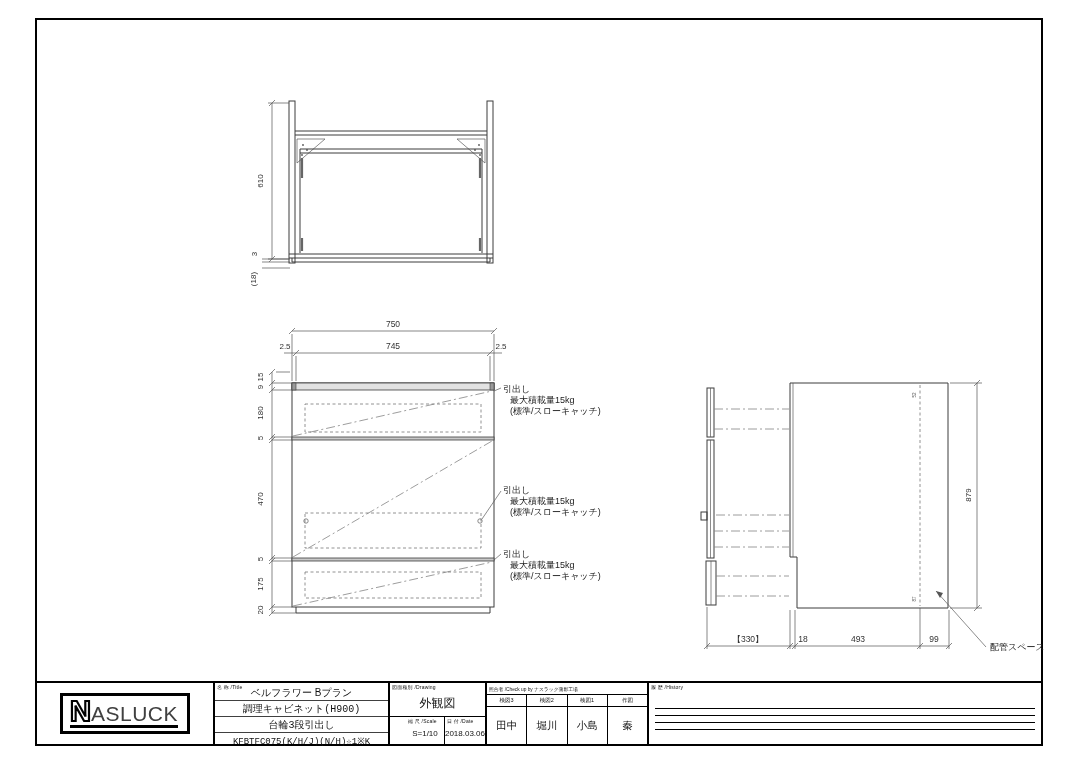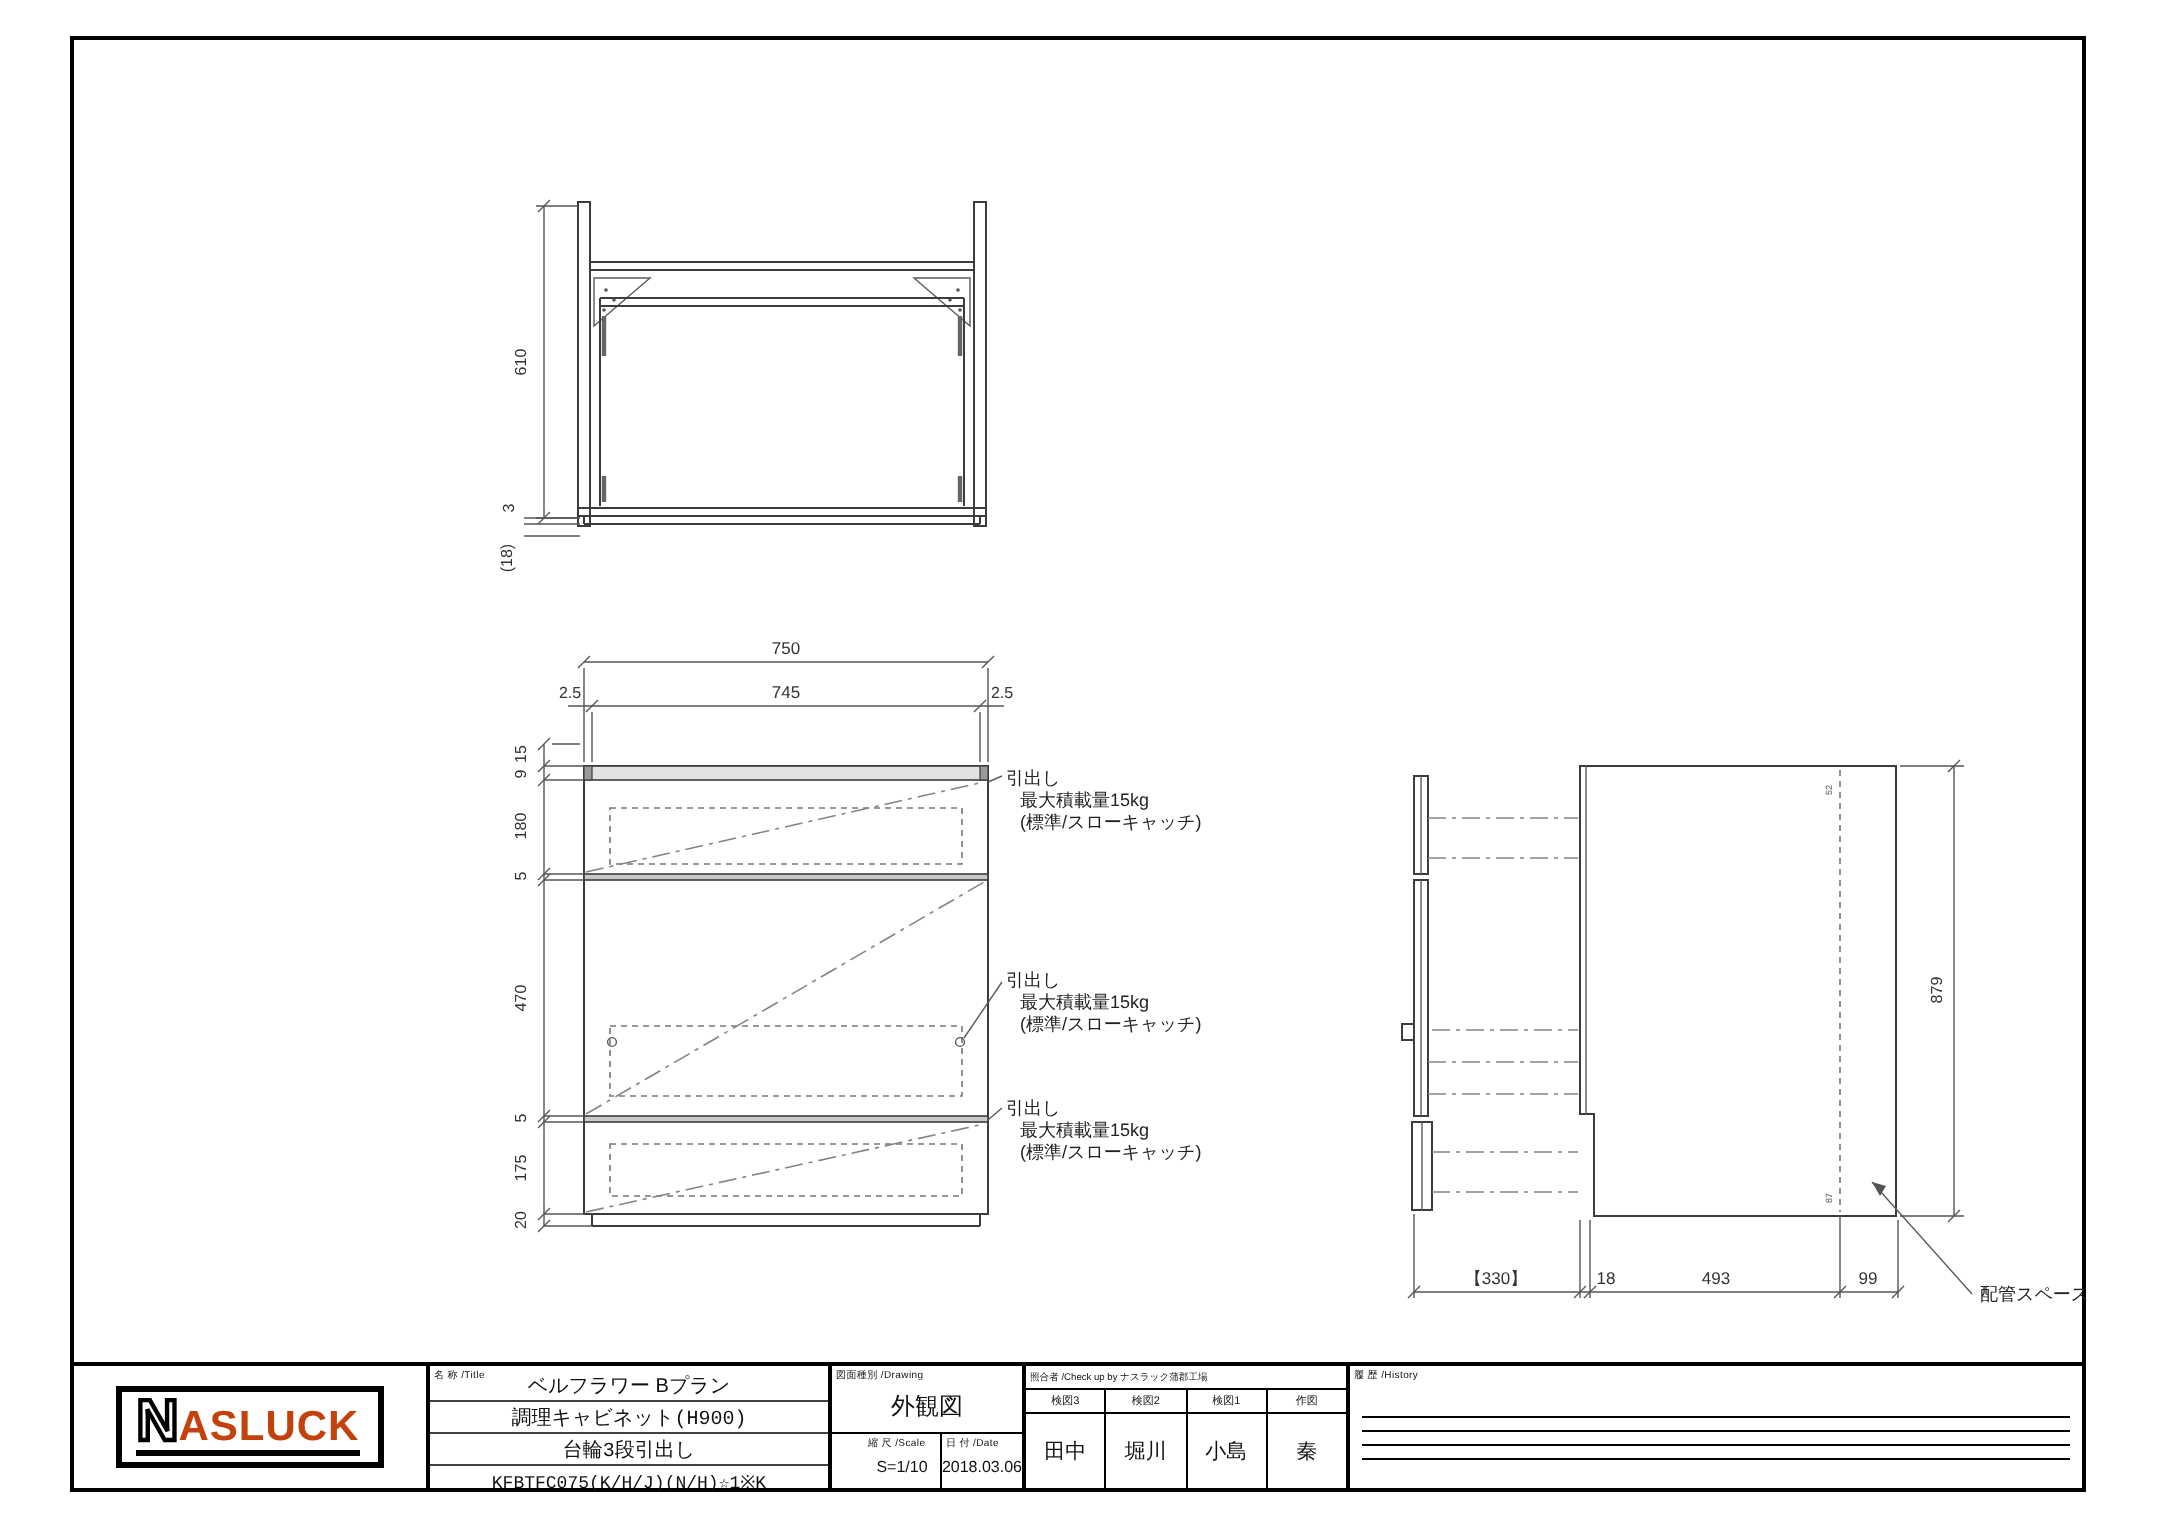--- a/index.html
+++ b/index.html
@@ -28,22 +28,22 @@
   
   .tb{position:absolute;left:0;right:0;bottom:0;height:63px;border-top:2px solid #000;
       display:flex;background:#fff;box-sizing:border-box;}
   .c{position:relative;border-right:2px solid #000;box-sizing:border-box;height:100%;}
   .c:last-child{border-right:none;}
   .lbl{position:absolute;top:1px;left:2px;font-size:5px;color:#111;white-space:nowrap;letter-spacing:0.2px;}
   .c-logo{width:178px;display:flex;align-items:center;justify-content:center;}
   .logo-box{border:3px solid #000;padding:2px 9px 3px 7px;display:flex;align-items:baseline;}
   .logo-word{border-bottom:3px solid #000;padding-bottom:1px;display:flex;align-items:baseline;}
   .logo-n{font-size:29px;font-weight:bold;color:#fff;-webkit-text-stroke:2.2px #000;line-height:0.9;}
-  .logo-rest{font-size:21px;font-weight:700;letter-spacing:0.5px;color:#c2410c;line-height:1;}
-  .c-title{width:201px;}
+  .logo-rest{font-size:21px;font-weight:400;letter-spacing:0.5px;color:#404040;line-height:1;}
+  .c-title{width:175px;}
   .trow{height:15px;display:flex;align-items:center;justify-content:center;
         font-size:10px;white-space:nowrap;overflow:hidden;}
   .trow.first{height:17px;padding-top:2px;box-sizing:border-box;}
   .trow.sep{border-top:1px solid #404040;font-family:Liberation Mono, monospace;}
   .trow.small{font-size:9px;}
   .c-draw{width:97px;display:flex;flex-direction:column;}
   .draw-top{height:34px;border-bottom:1px solid #000;position:relative;display:flex;
             align-items:flex-end;justify-content:center;padding-bottom:4px;box-sizing:border-box;font-size:12px;}
   .draw-bot{flex:1;display:flex;margin-left:16px;}
   .draw-sc{width:47px;border-right:1px solid #000;position:relative;display:flex;

